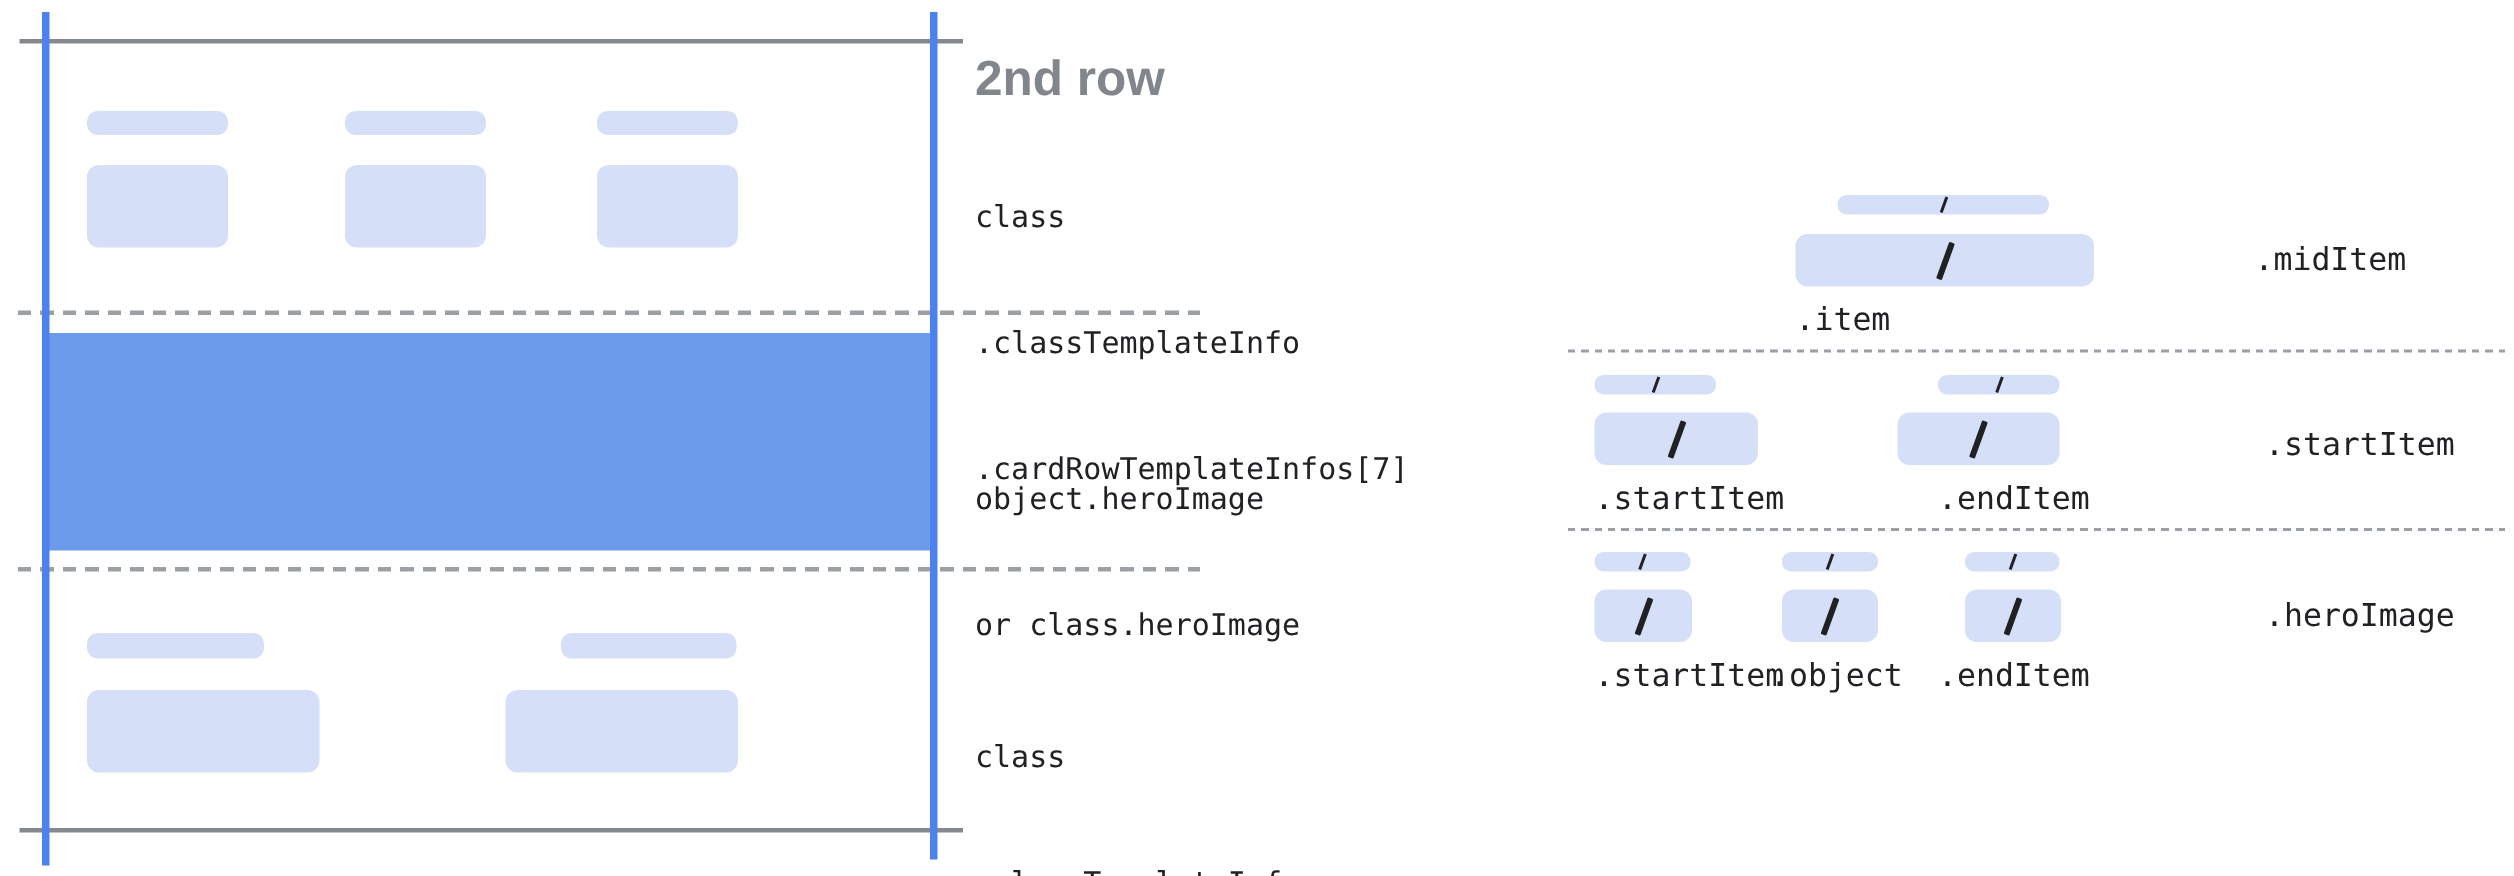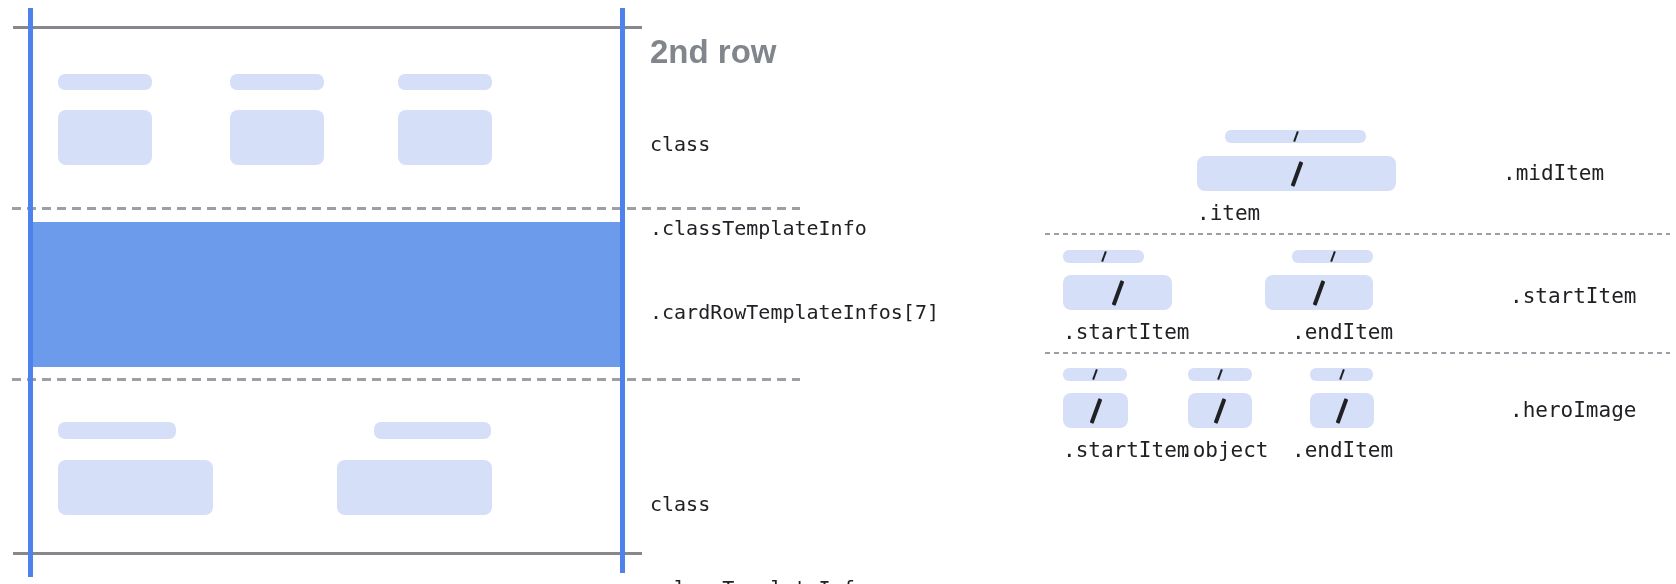--- a/index.html
+++ b/index.html
@@ -57,20 +57,24 @@
   <div class="abs ph-sm" style="left:374px;top:422px;width:117px;height:17px;"></div>
   <div class="abs ph" style="left:337px;top:460px;width:155px;height:55px;"></div>
 
   <div class="abs heading" style="left:650px;top:34px;">2nd row</div>
   <div class="abs code" style="left:650px;top:74px;">
     <div>class</div>
     <div>.classTemplateInfo</div>
     <div>.cardRowTemplateInfos[7]</div>
   </div>
 
+  <div class="abs code" style="left:650px;top:262px;">
+    <div>object.heroImage</div>
+    <div>or class.heroImage</div>
+  </div>
 
   <div class="abs code" style="left:650px;top:434px;">
     <div>class</div>
     <div>.classTemplateInfo</div>
     
     
   </div>
 
   <div class="abs bar bar-sm" style="left:1225px;top:130px;width:141px;height:13px;">
     <span class="slash-sm"></span>

